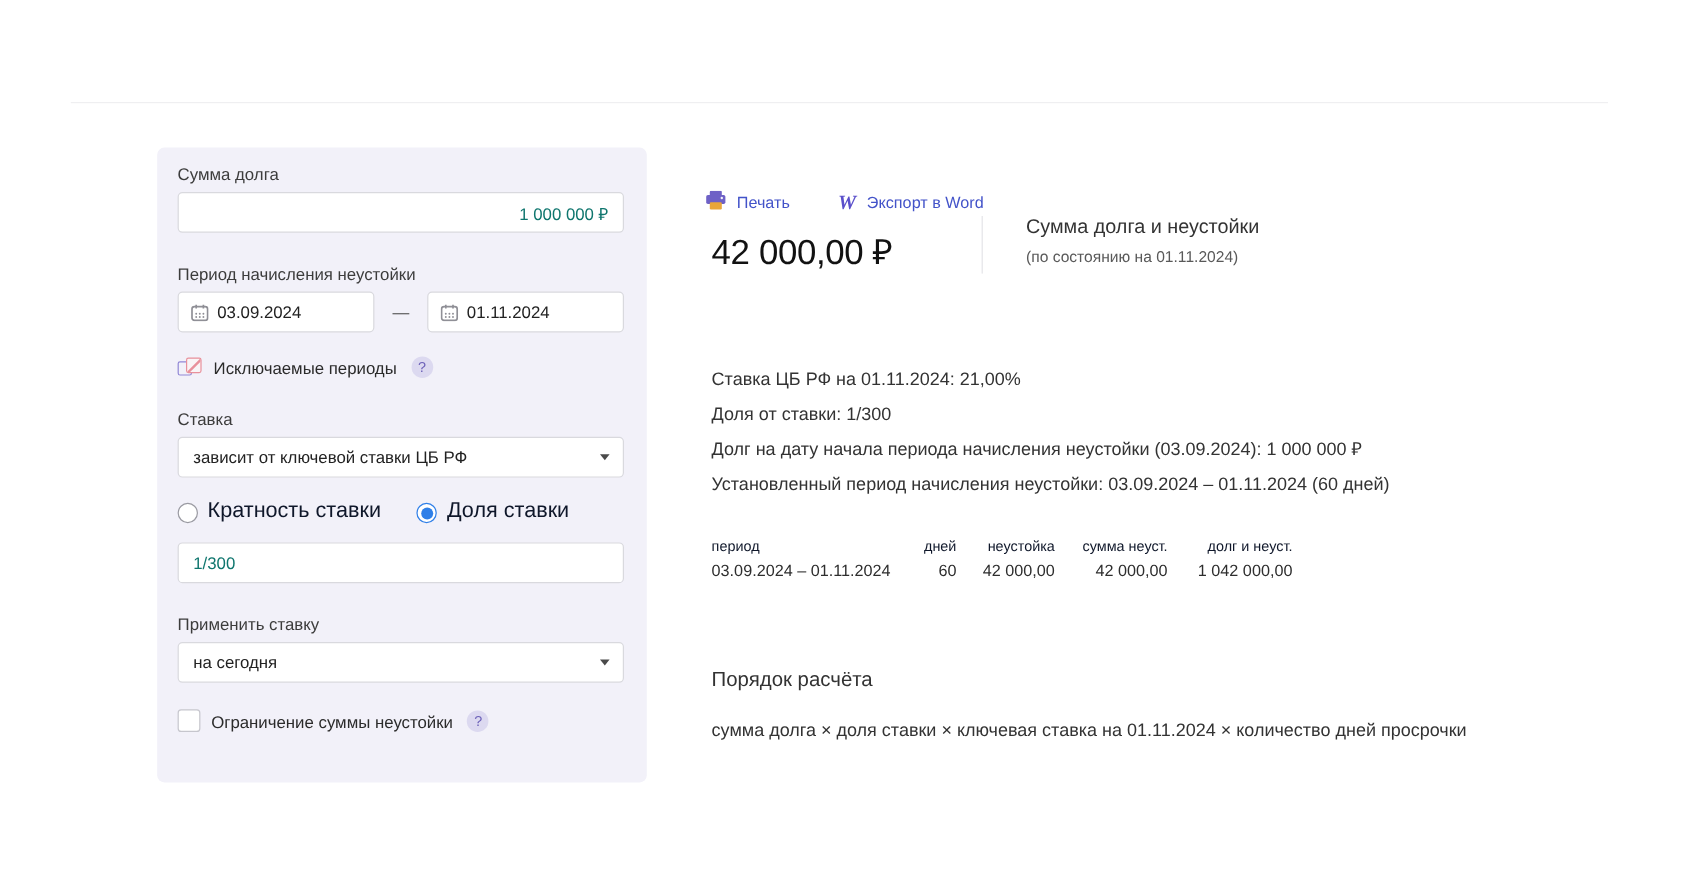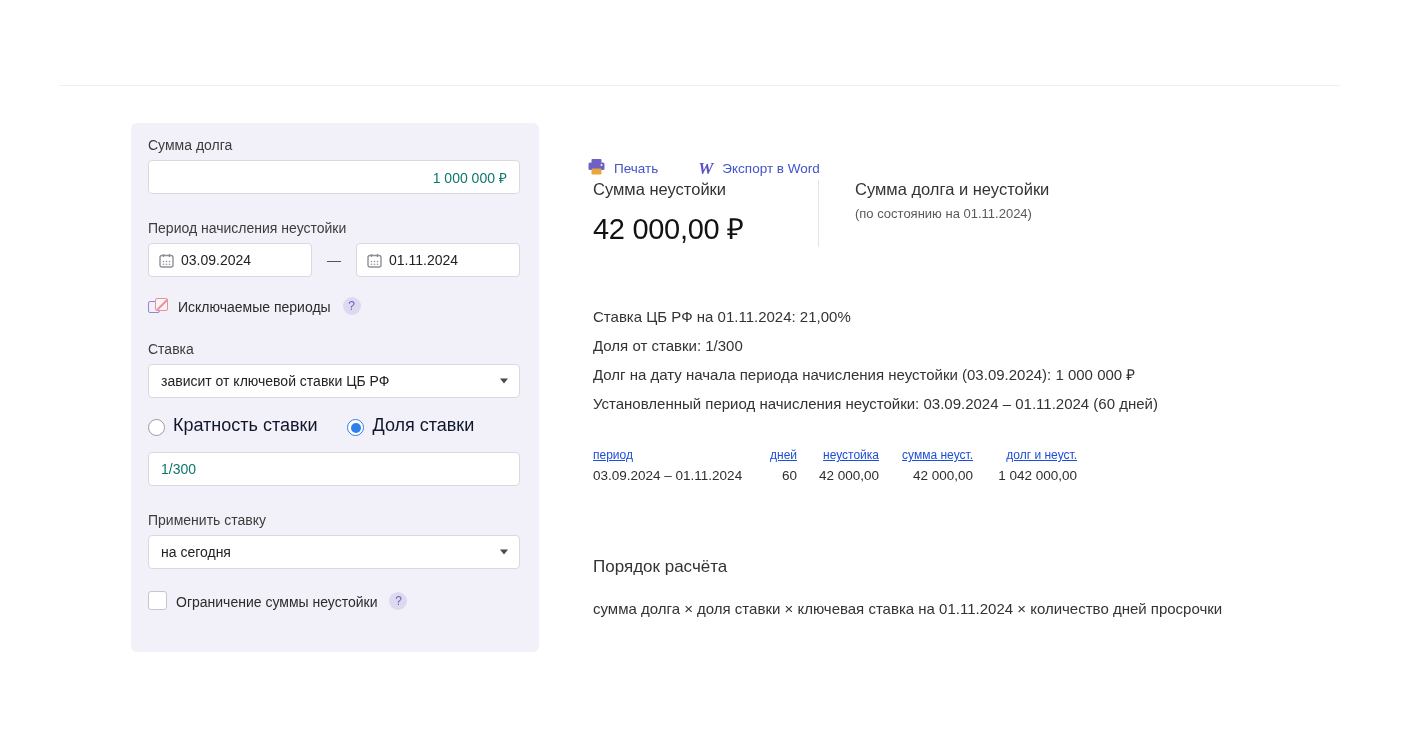--- a/index.html
+++ b/index.html
@@ -70,22 +70,22 @@
   .sum-col1 { width:225px; }
   .sum-divider { width:1px; background:#e4e4e8; align-self:stretch; }
   .sum-col2 { padding-left:36px; }
   .sum-label { font-size:16.5px; color:#333; }
   .sum-value { font-size:29px; font-weight:400; color:#121212; margin-top:9px; letter-spacing:-0.3px; white-space:nowrap; }
   .sum-note { font-size:13px; color:#595959; margin-top:7px; }
 
   .details { position:absolute; left:593px; top:302px; font-size:15px; color:#333; line-height:29px; }
 
   .calc-table { position:absolute; left:593px; top:448px; border-collapse:collapse; }
-  .calc-table th { font-size:12px; color:#1d4ed8; font-weight:400; text-align:right;
-    padding:0 0 6px 14px; white-space:nowrap;text-decoration:underline; }
+  .calc-table th { font-size:12px; color:#0f172a; font-weight:400; text-align:right;
+    padding:0 0 6px 14px; white-space:nowrap; }
   .calc-table td { font-size:13.5px; color:#2e2e2e; text-align:right; padding:0 0 0 14px; white-space:nowrap; }
   .calc-table th.c-first, .calc-table td.c-first { text-align:left; padding-left:0; }
   .col-period { width:163px; } .col-days { width:36px; } .col-pen { width:82px; }
   .col-sum { width:94px; } .col-tot { width:104px; }
 
   .calc-title { position:absolute; left:593px; top:557px; font-size:17px; color:#333; }
   .formula { position:absolute; left:593px; top:596px; width:690px; font-size:15px; color:#333; line-height:25px; }
 </style>
 </head>
 <body>
@@ -189,21 +189,20 @@
     <span>Печать</span>
   </div>
   <div class="toolbar-item">
     <span class="w-icon">W</span>
     <span>Экспорт в Word</span>
   </div>
 </div>
 
 <div class="summary">
   <div class="sum-col1">
-    <div class="sum-label">Сумма неустойки</div>
     <div class="sum-value">42 000,00 ₽</div>
   </div>
   <div class="sum-divider"></div>
   <div class="sum-col2">
     <div class="sum-label">Сумма долга и неустойки</div>
     <div class="sum-note">(по состоянию на 01.11.2024)</div>
   </div>
 </div>
 
 <div class="details">

